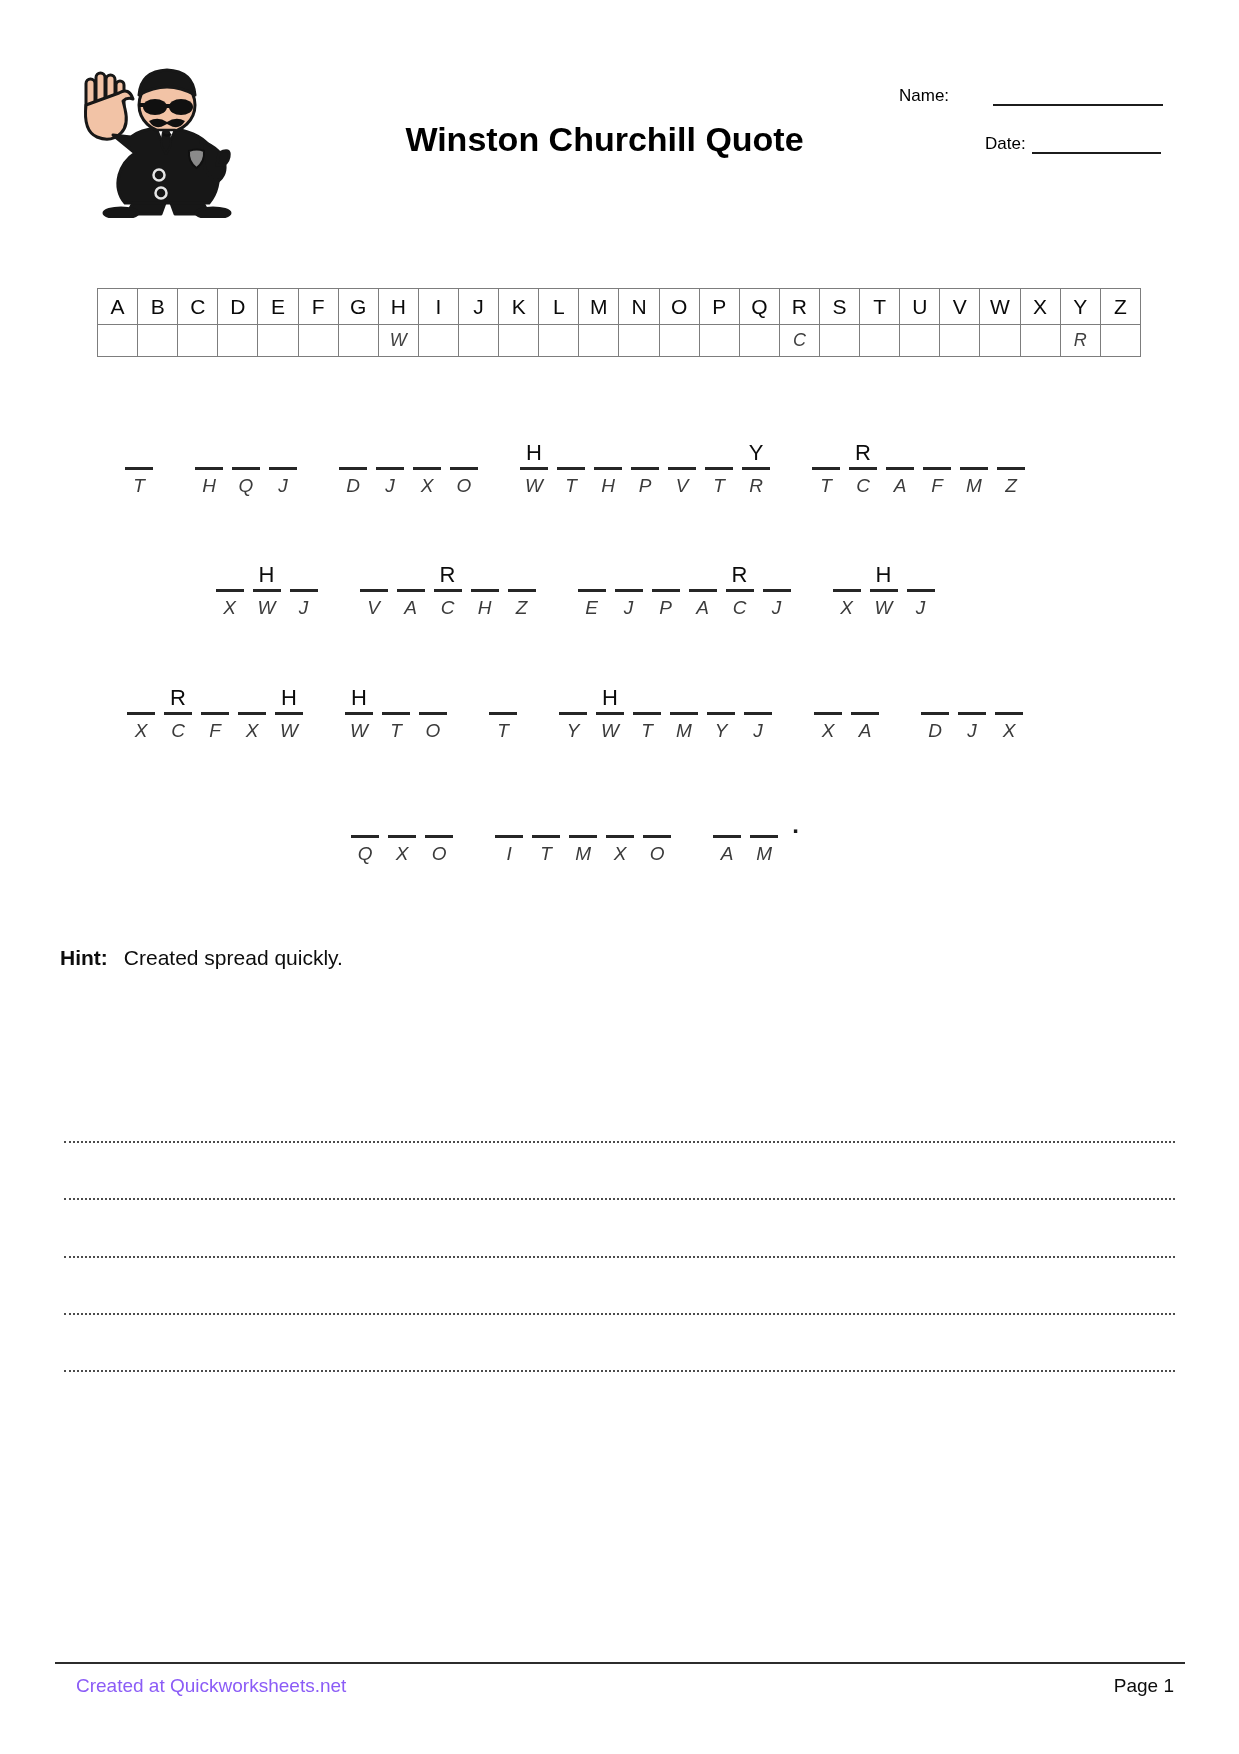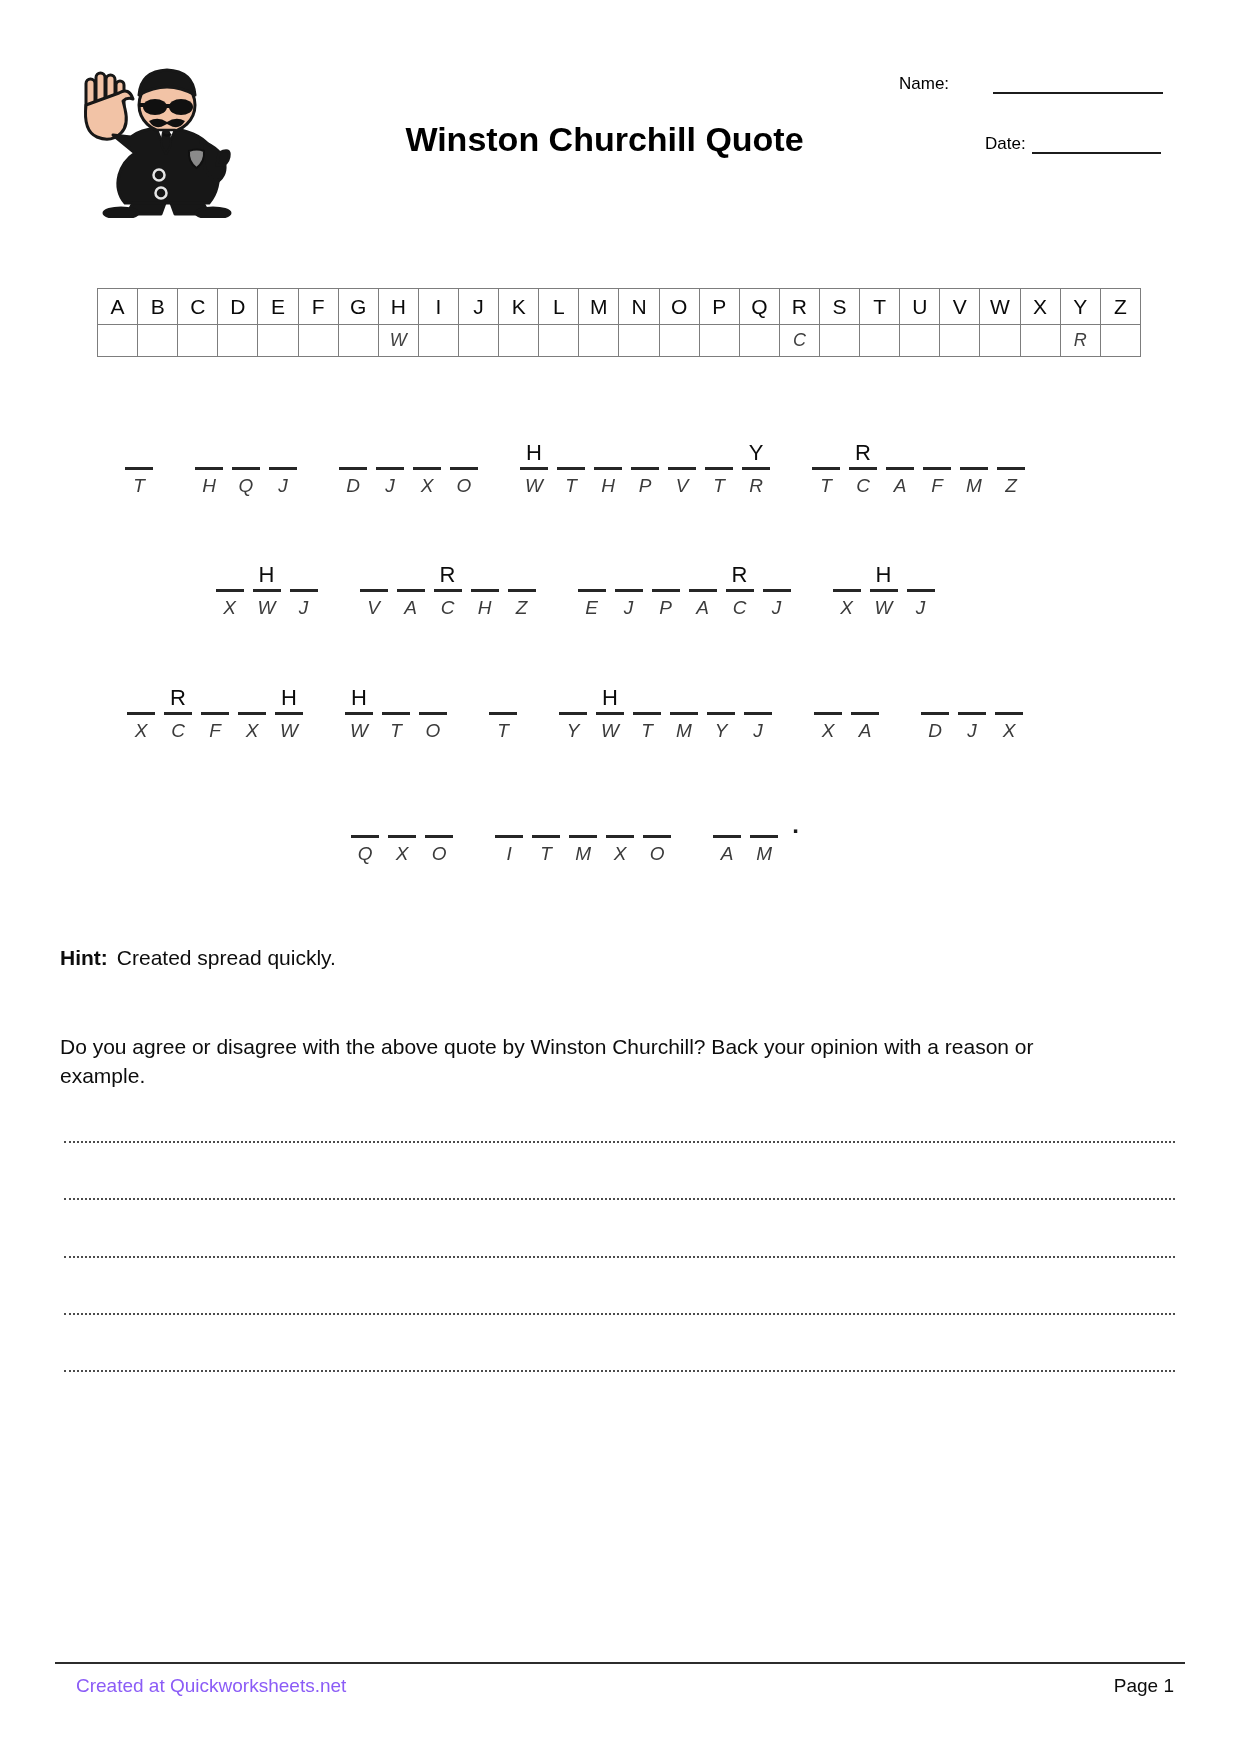--- a/index.html
+++ b/index.html
@@ -10,21 +10,21 @@
   }
   
   .logo{position:absolute;left:73px;top:56px;width:160px;height:162px;}
   .title{
     position:absolute;left:0;top:120px;width:1209px;text-align:center;
     font-size:34px;font-weight:bold;letter-spacing:0px;color:#000;
   }
   .field-row{position:absolute;display:flex;align-items:flex-end;}
   .field-row .lbl{font-size:17px;color:#000;white-space:nowrap;margin-right:6px;}
   .field-row .wline{border-bottom:2px solid #1c1c1c;height:20px;}
-  .name-row{left:899px;top:72px;width:264px;gap:38px;}
+  .name-row{left:899px;top:84px;width:264px;gap:38px;}
   .name-row .wline{width:212px;}
   .date-row{left:985px;top:132px;width:176px;align-items:flex-end;}
   .date-row .wline{width:134px;}
   
   .keytable{
     position:absolute;left:97px;top:288px;width:1044px;
     border-collapse:collapse;table-layout:fixed;
   }
   .keytable td{
     border:1.5px solid #7d7d7d;text-align:center;vertical-align:middle;
@@ -38,21 +38,21 @@
   .pline1{top:440px;} .pline2{top:562px;} .pline3{top:685px;} .pline4{top:808px;}
   .pword{display:flex;gap:9px;margin-right:42px;}
   .pword:last-of-type{margin-right:0;}
   .pcell{width:28px;display:flex;flex-direction:column;align-items:center;}
   .psolved{height:27px;line-height:26px;font-size:22px;font-weight:500;color:#0c0c0c;}
   .pblank{width:28px;height:0;border-top:3px solid #262626;}
   .pcipher{margin-top:6px;font-size:19px;font-style:italic;color:#3b3b3b;line-height:20px;}
   .psuffix{margin-left:14px;font-size:24px;font-weight:bold;line-height:34px;color:#1a1a1a;}
   
   .hint{position:absolute;left:60px;top:946px;font-size:21px;color:#0d0d0d;}
-  .hint .hlbl{font-weight:bold;margin-right:9px;}
+  .hint .hlbl{font-weight:bold;margin-right:16px;}
   .question{
     position:absolute;left:60px;top:1032px;width:1058px;
     font-size:21px;line-height:29px;color:#0d0d0d;
   }
   
   .answer-line{position:absolute;left:64px;width:1111px;height:0;border-top:2px dotted #4c4c4c;}
   
   .footer-rule{position:absolute;left:55px;top:1662px;width:1130px;height:0;border-top:2.5px solid #2c2c2c;}
   .footer-credit{position:absolute;left:76px;top:1675px;font-size:19px;color:#8b5cf6;}
   .footer-page{position:absolute;right:65px;top:1675px;font-size:19px;color:#0d0d0d;}
@@ -563,21 +563,20 @@
           </div>
         </div>
         <span class="psuffix">.</span>
       </div>
     </div>
 
   <div class="hint">
     <span class="hlbl">Hint:</span><span>Created spread quickly.</span>
   </div>
 
-  <div class="question">Do you agree or disagree with the above quote by Winston Churchill? Back your opinion with a reason or example.</div>
 
   <div>
       <div class="answer-line" style="top: 1141px;"></div>
       <div class="answer-line" style="top: 1198px;"></div>
       <div class="answer-line" style="top: 1256px;"></div>
       <div class="answer-line" style="top: 1313px;"></div>
       <div class="answer-line" style="top: 1370px;"></div>
     </div>
 
   <div class="footer-rule"></div>

